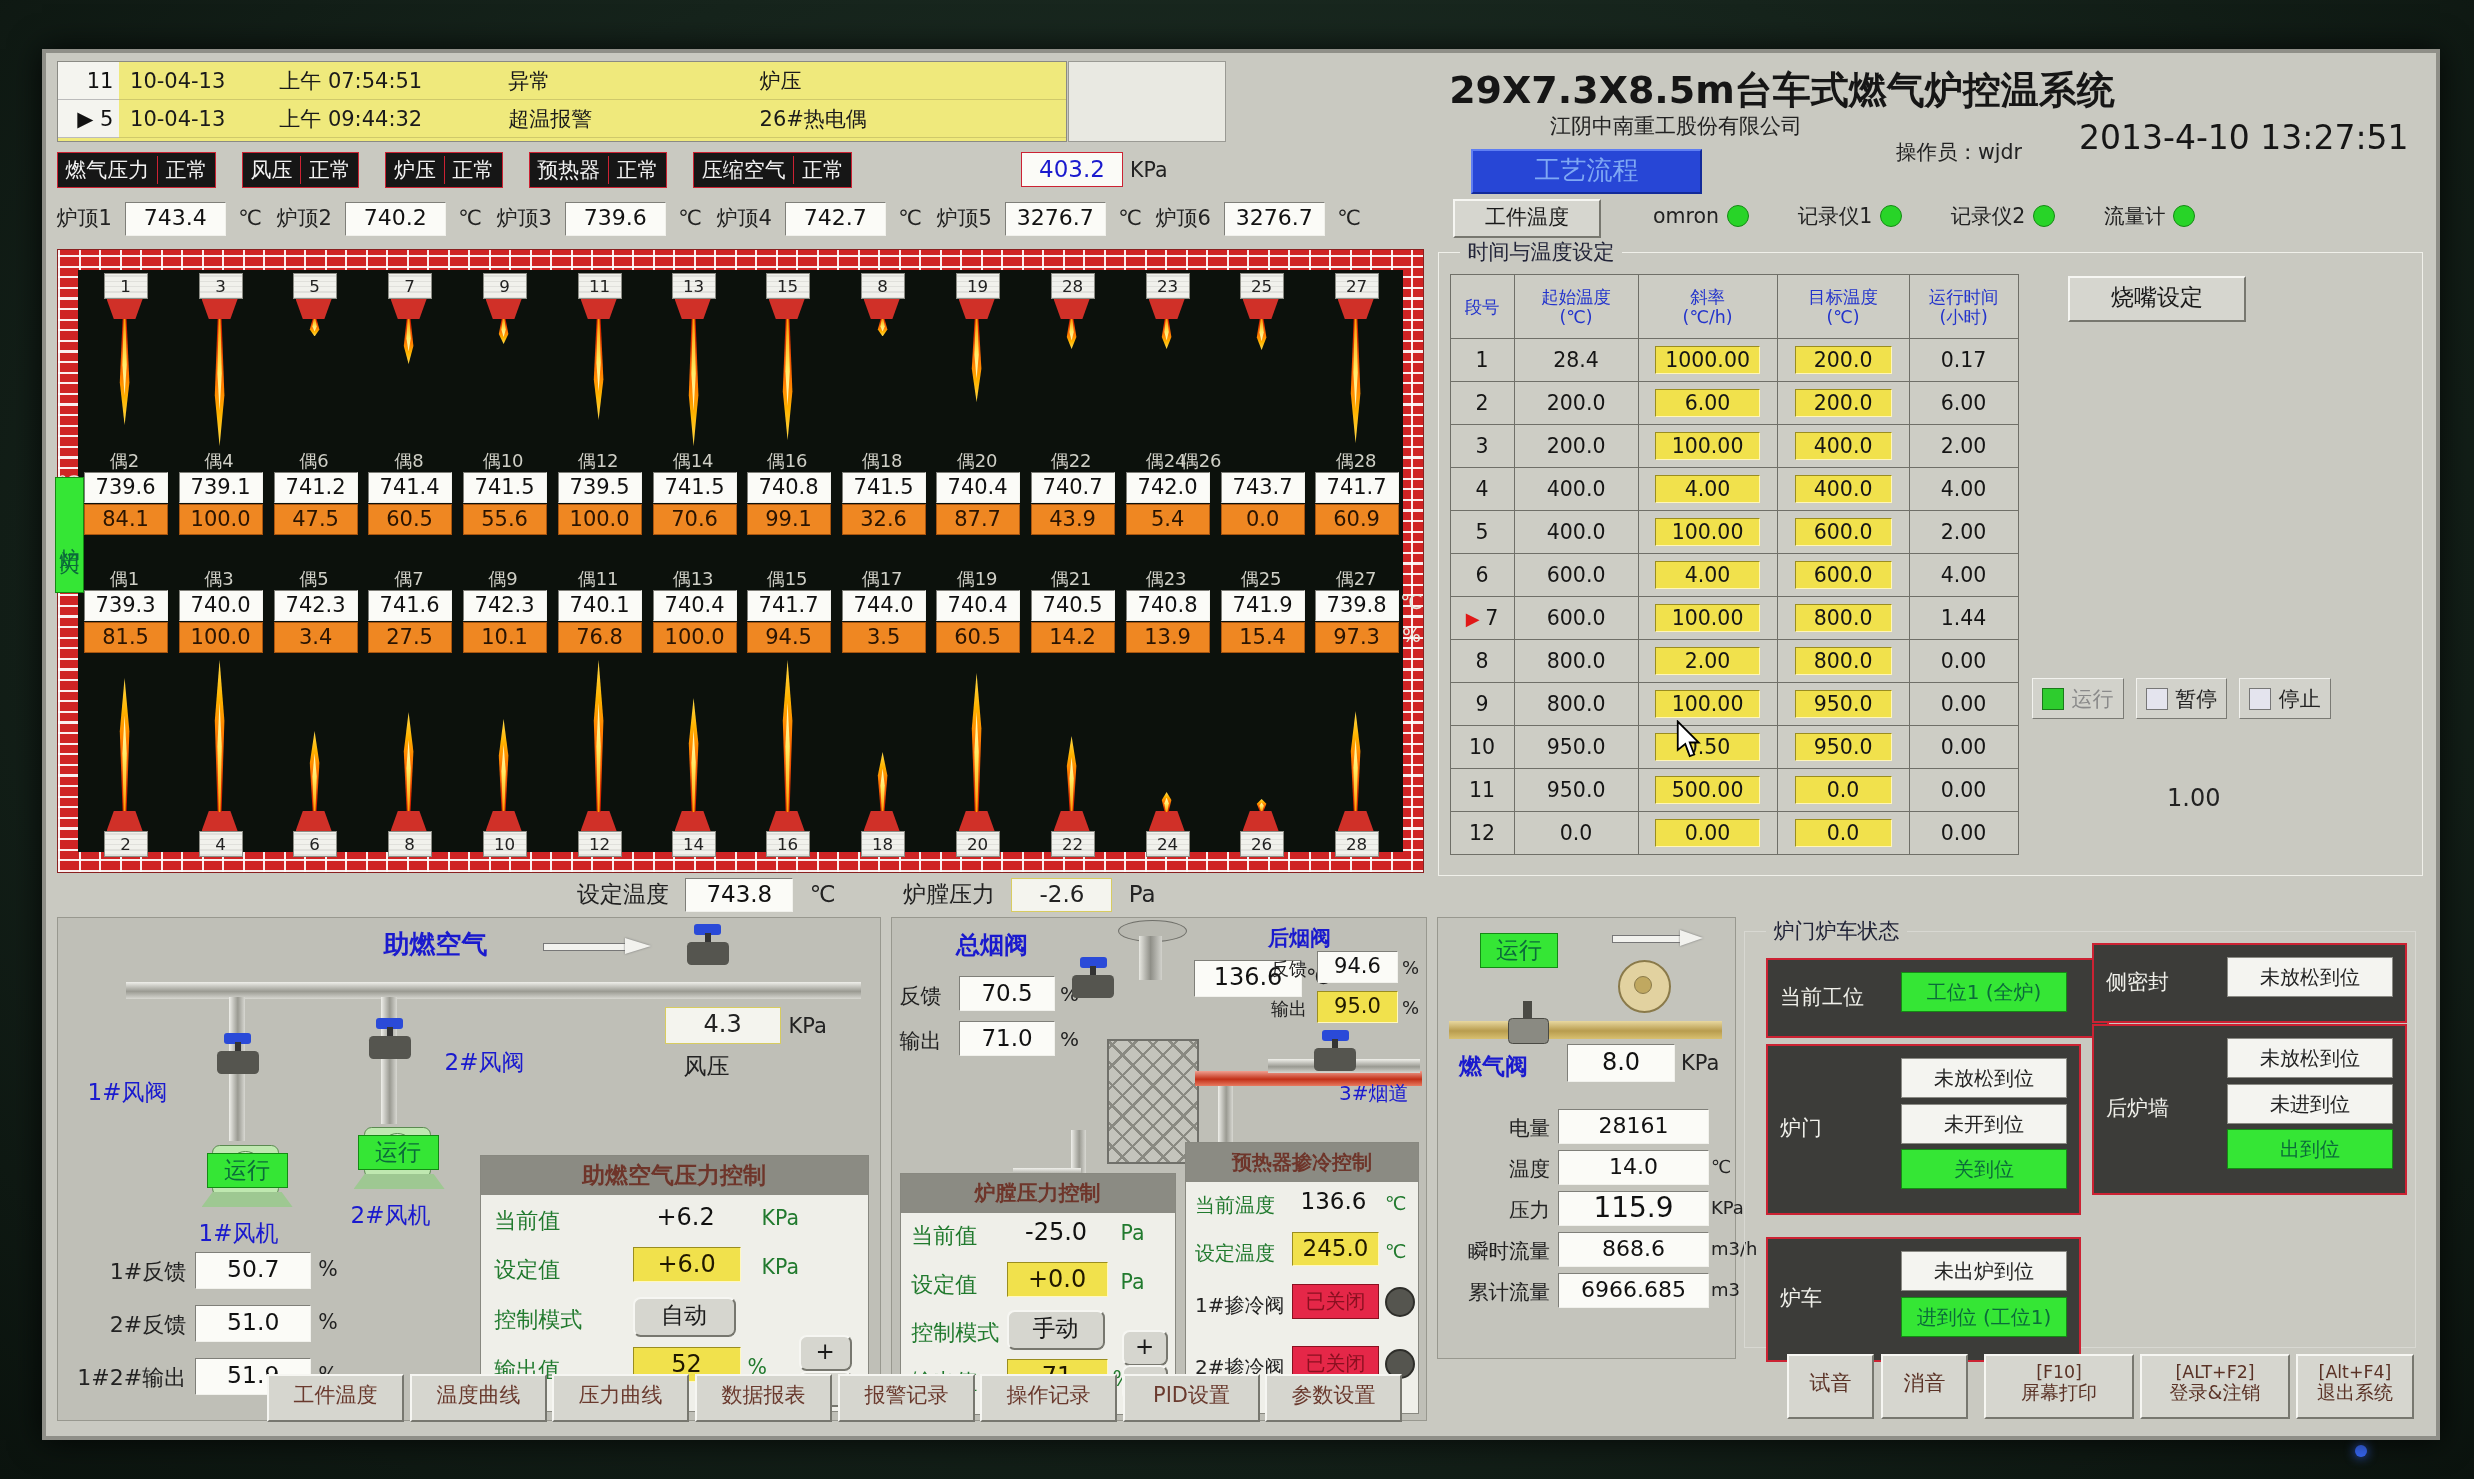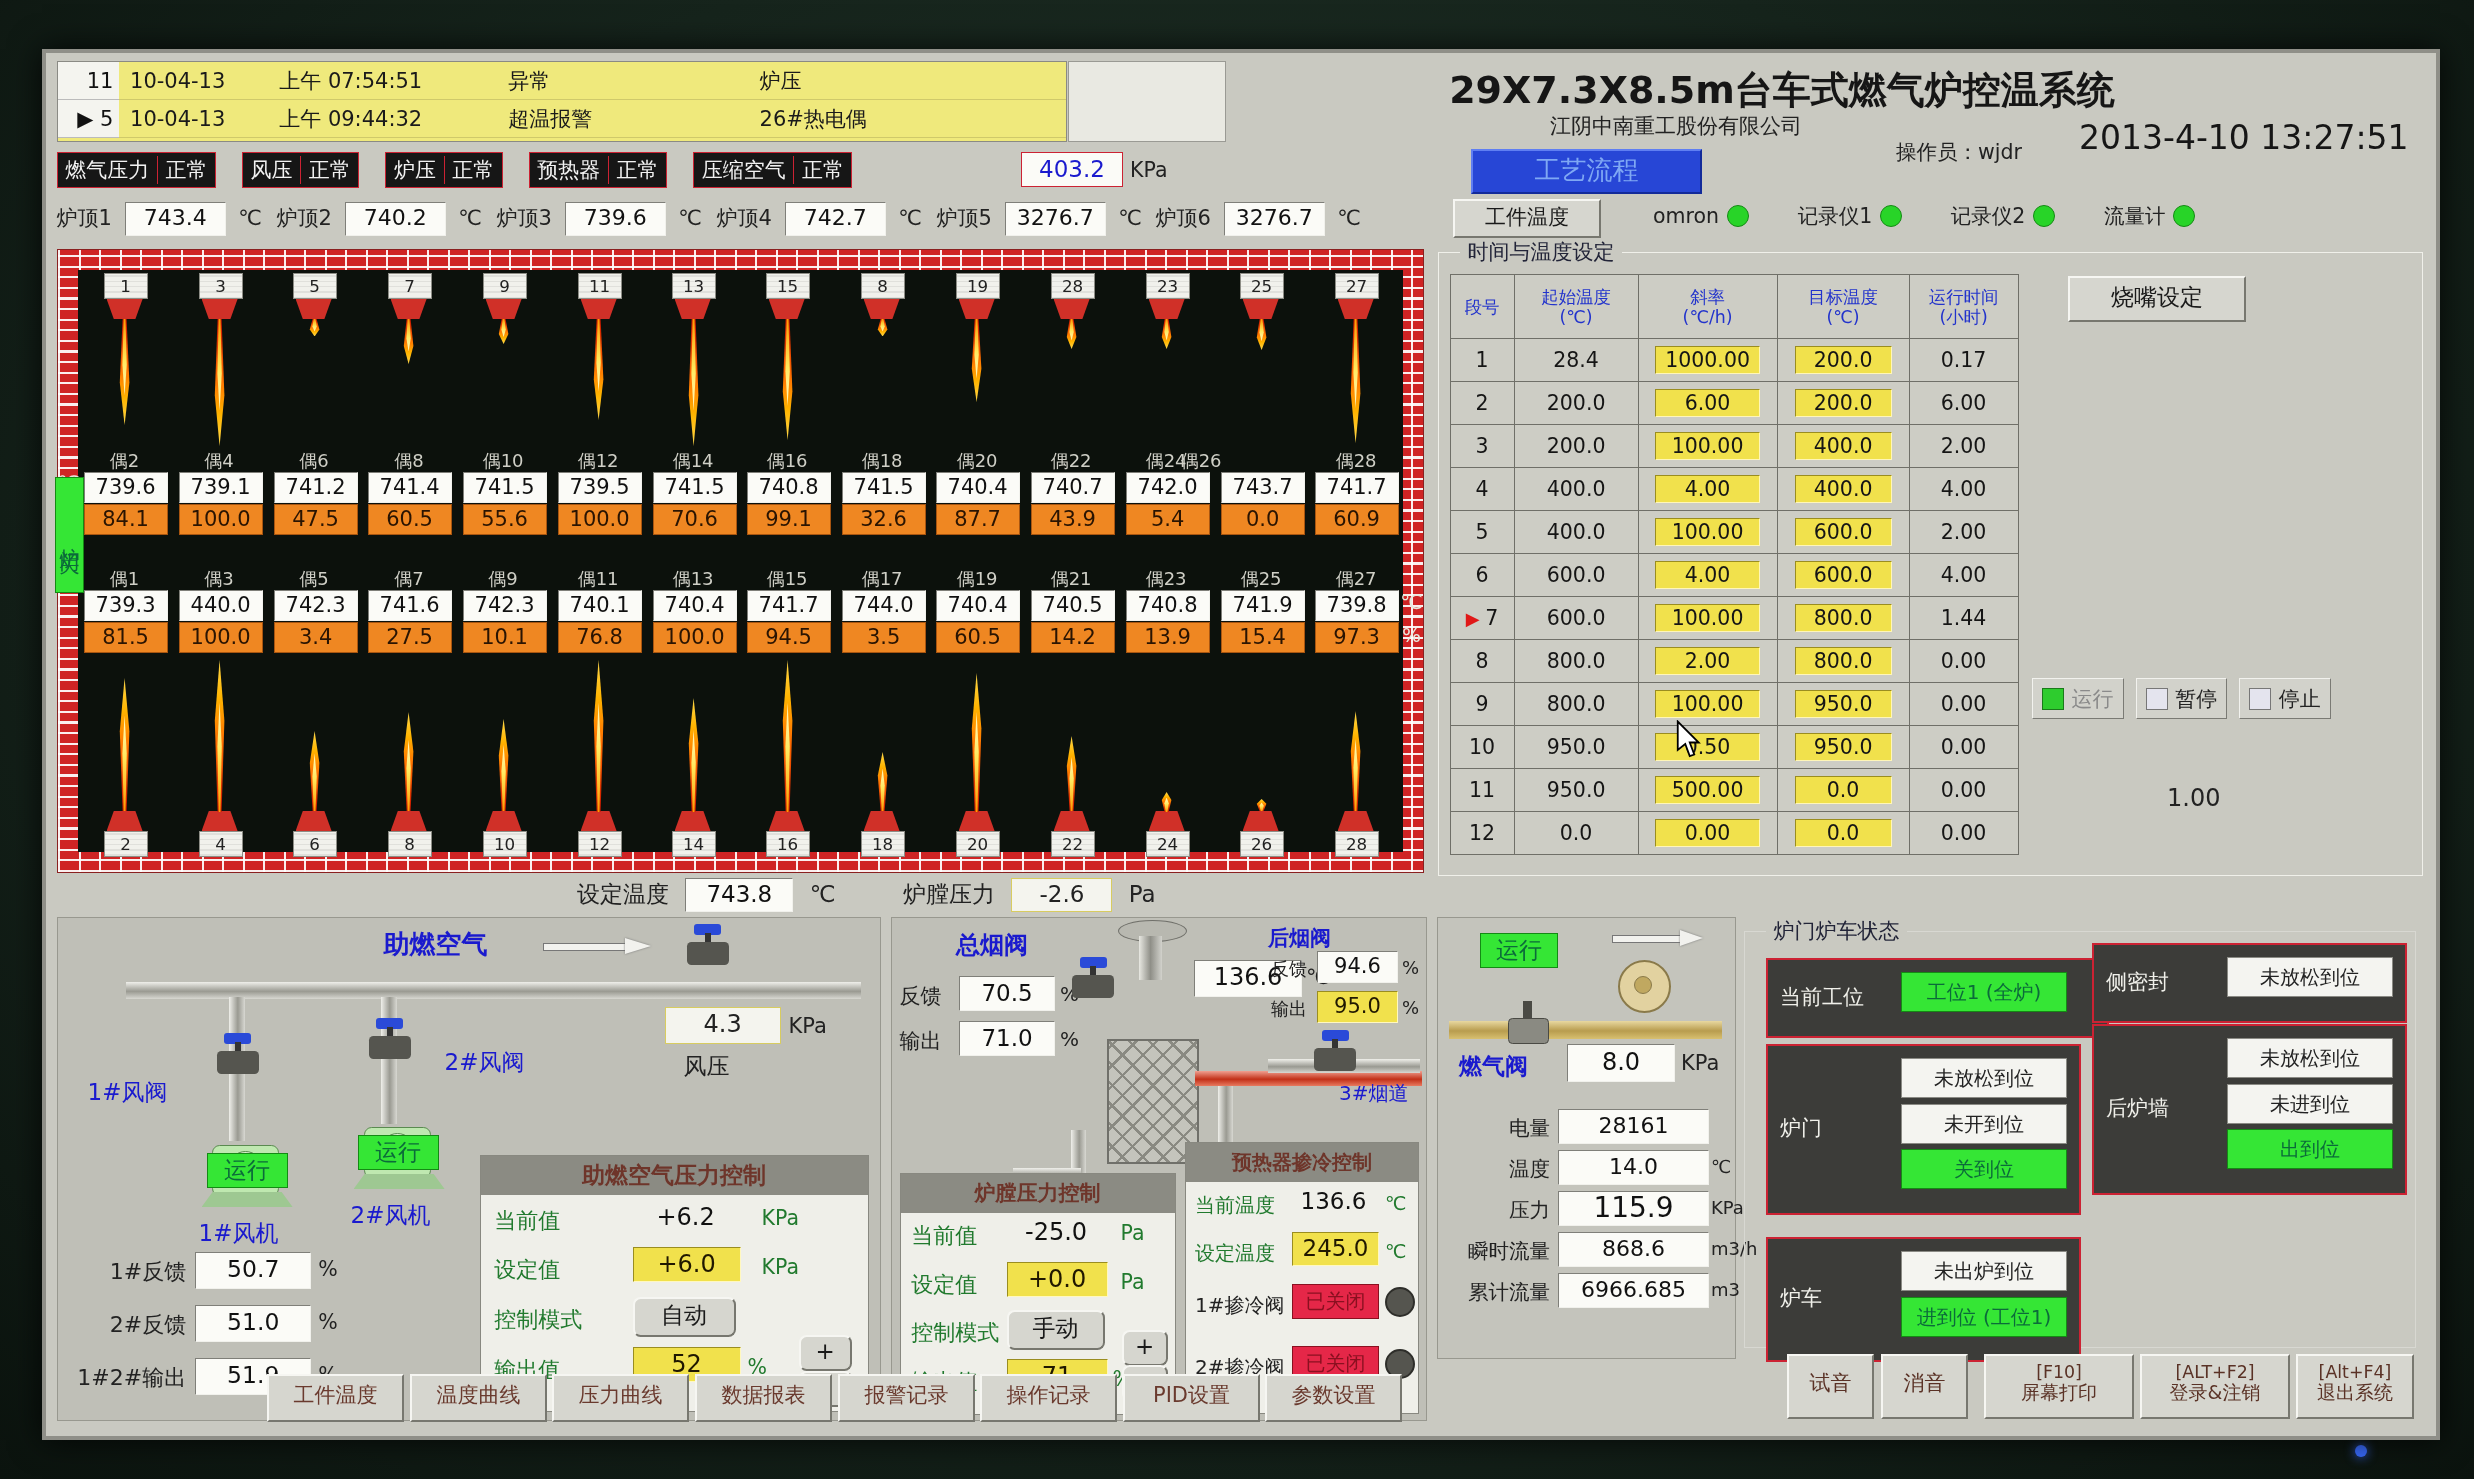--- a/index.html
+++ b/index.html
@@ -378,21 +378,21 @@
           <div class="cname" style="left:1082px;top:179px;">偶26</div>
     <div class="ctemp vbox" style="left:1143px;top:202px;">743.7</div>
     <div class="cpct obox" style="left:1143px;top:234px;">0.0</div>
           <div class="cname" style="left:1237px;top:179px;">偶28</div>
     <div class="ctemp vbox" style="left:1237px;top:202px;">741.7</div>
     <div class="cpct obox" style="left:1237px;top:234px;">60.9</div>
           <div class="cname" style="left:5.3px;top:297px;">偶1</div>
     <div class="ctemp vbox" style="left:6px;top:320px;">739.3</div>
     <div class="cpct obox" style="left:6px;top:352px;">81.5</div>
           <div class="cname" style="left:100px;top:297px;">偶3</div>
-    <div class="ctemp vbox" style="left:101px;top:320px;">440.0</div>
+    <div class="ctemp vbox" style="left:101px;top:320px;">740.0</div>
     <div class="cpct obox" style="left:101px;top:352px;">100.0</div>
           <div class="cname" style="left:195px;top:297px;">偶5</div>
     <div class="ctemp vbox" style="left:196px;top:320px;">742.3</div>
     <div class="cpct obox" style="left:196px;top:352px;">3.4</div>
           <div class="cname" style="left:290px;top:297px;">偶7</div>
     <div class="ctemp vbox" style="left:290px;top:320px;">741.6</div>
     <div class="cpct obox" style="left:290px;top:352px;">27.5</div>
           <div class="cname" style="left:384px;top:297px;">偶9</div>
     <div class="ctemp vbox" style="left:385px;top:320px;">742.3</div>
     <div class="cpct obox" style="left:385px;top:352px;">10.1</div>

